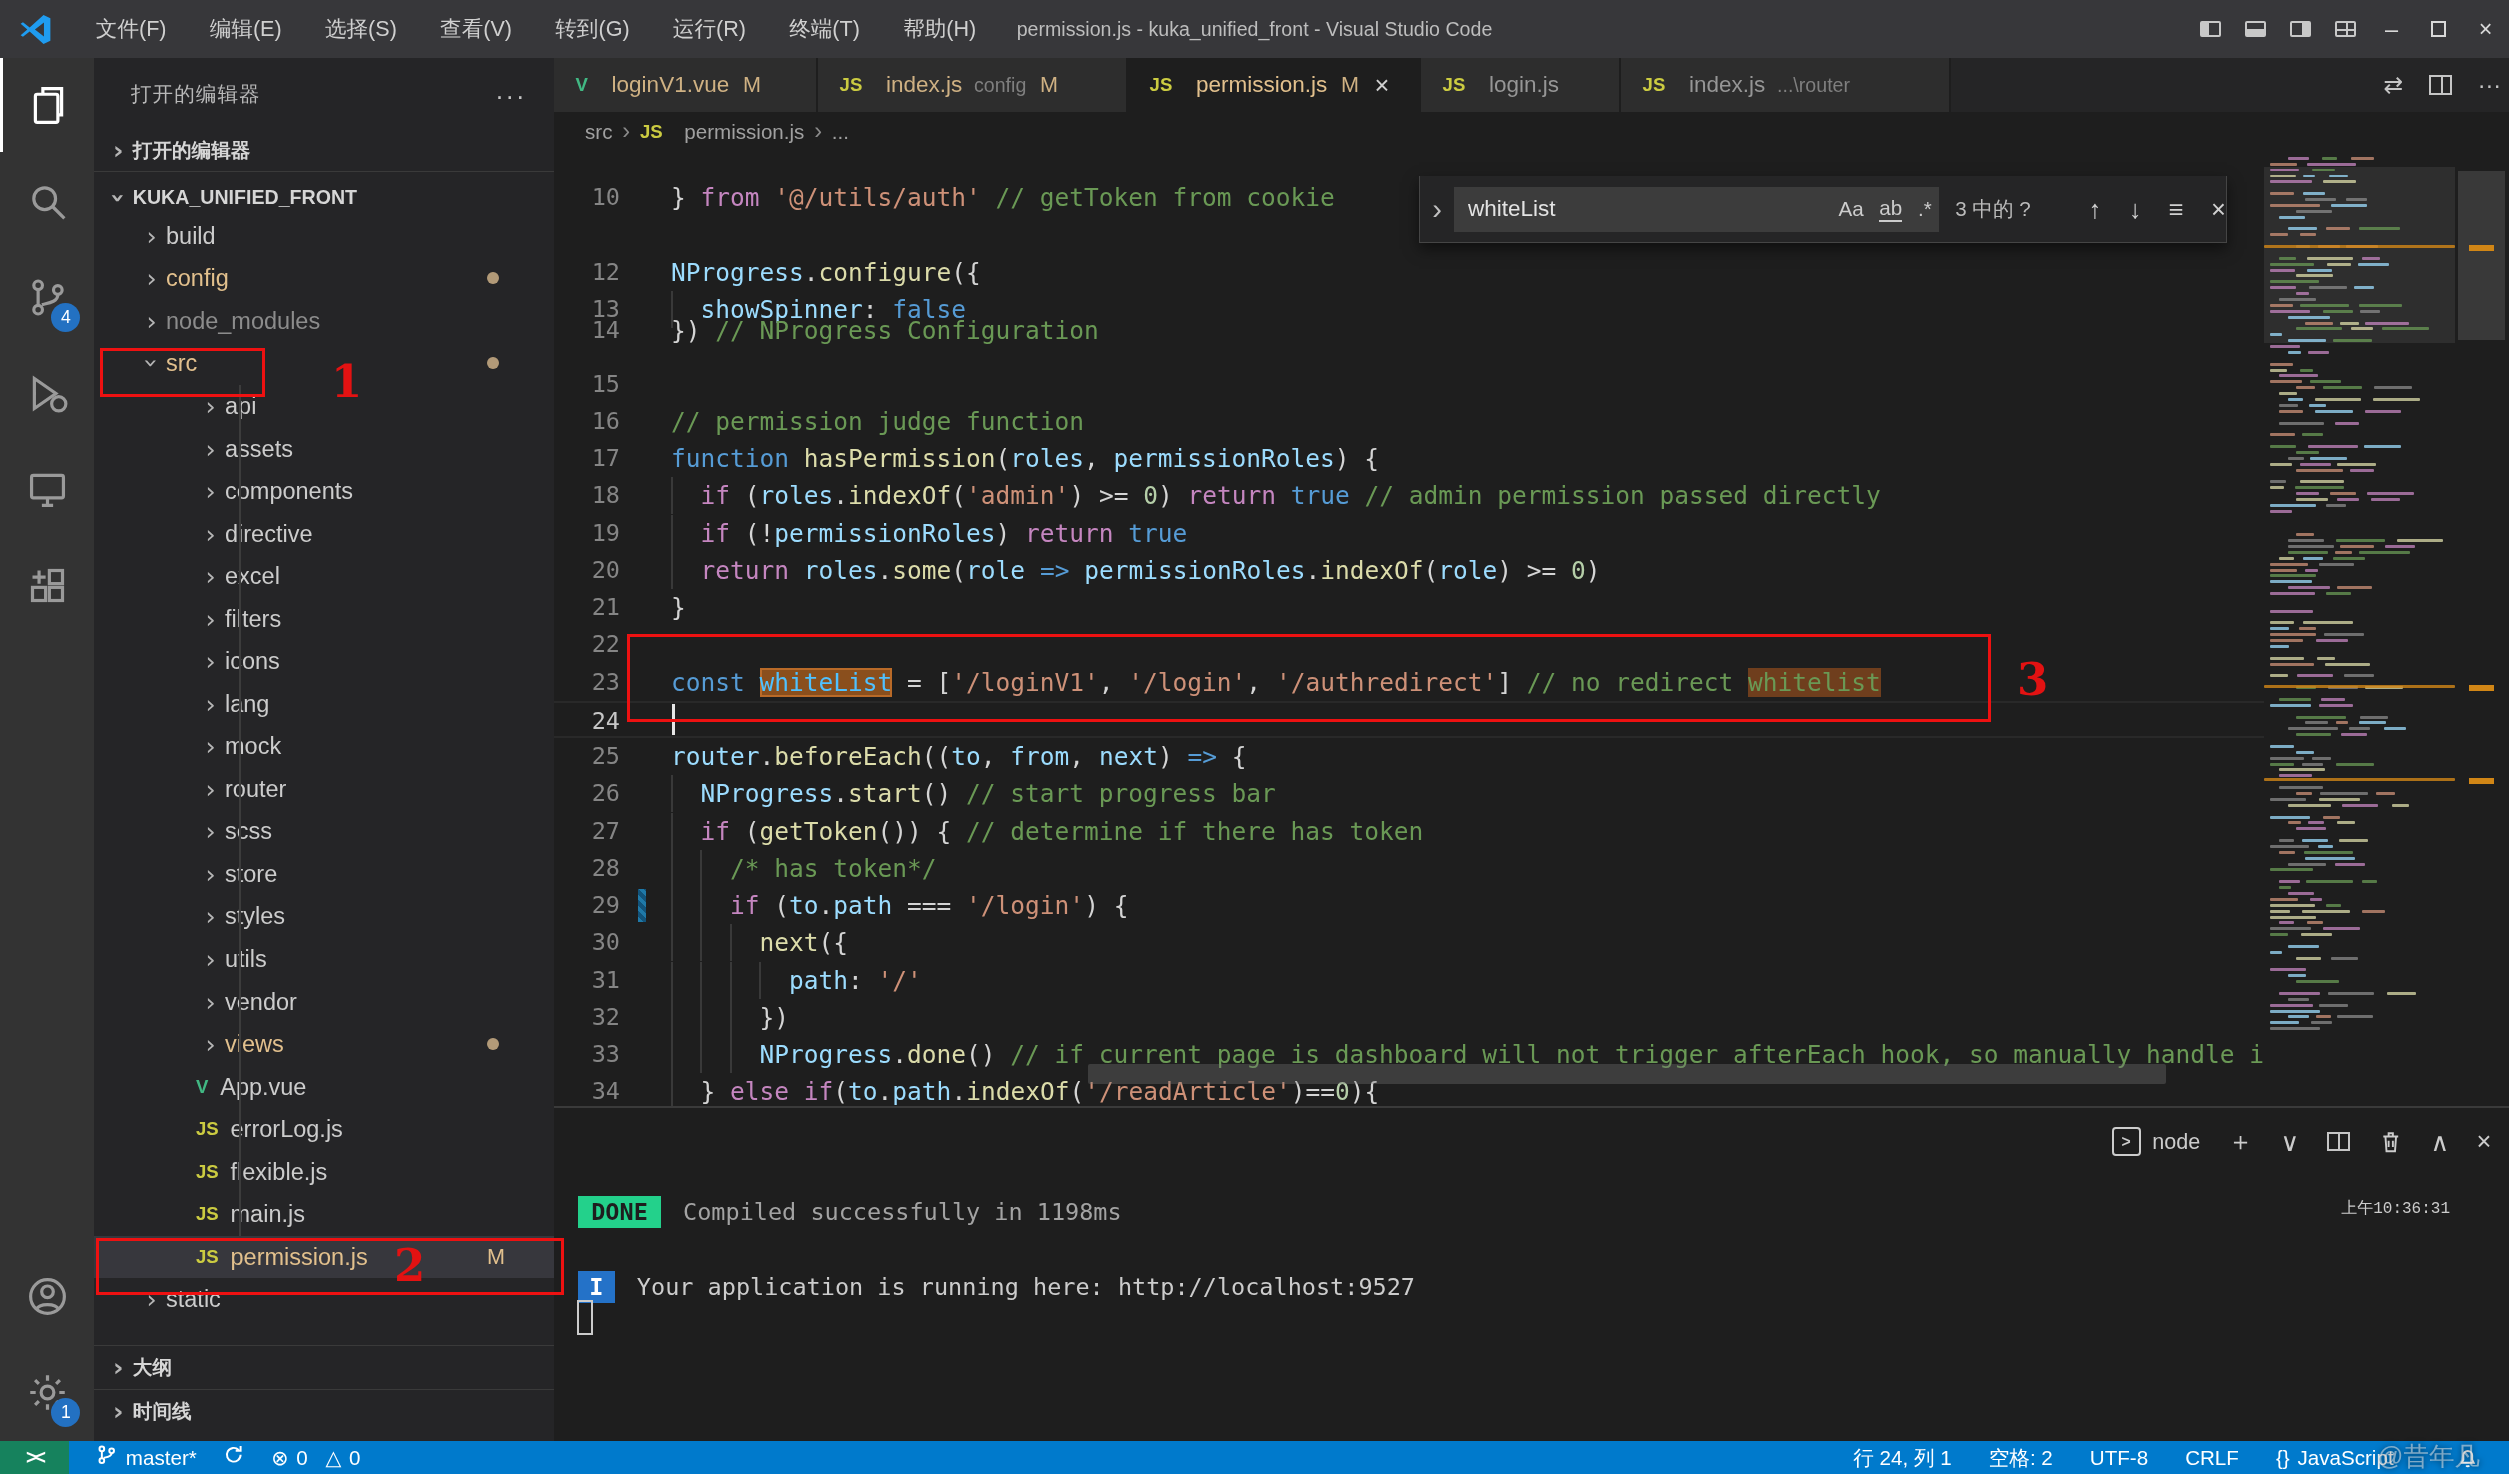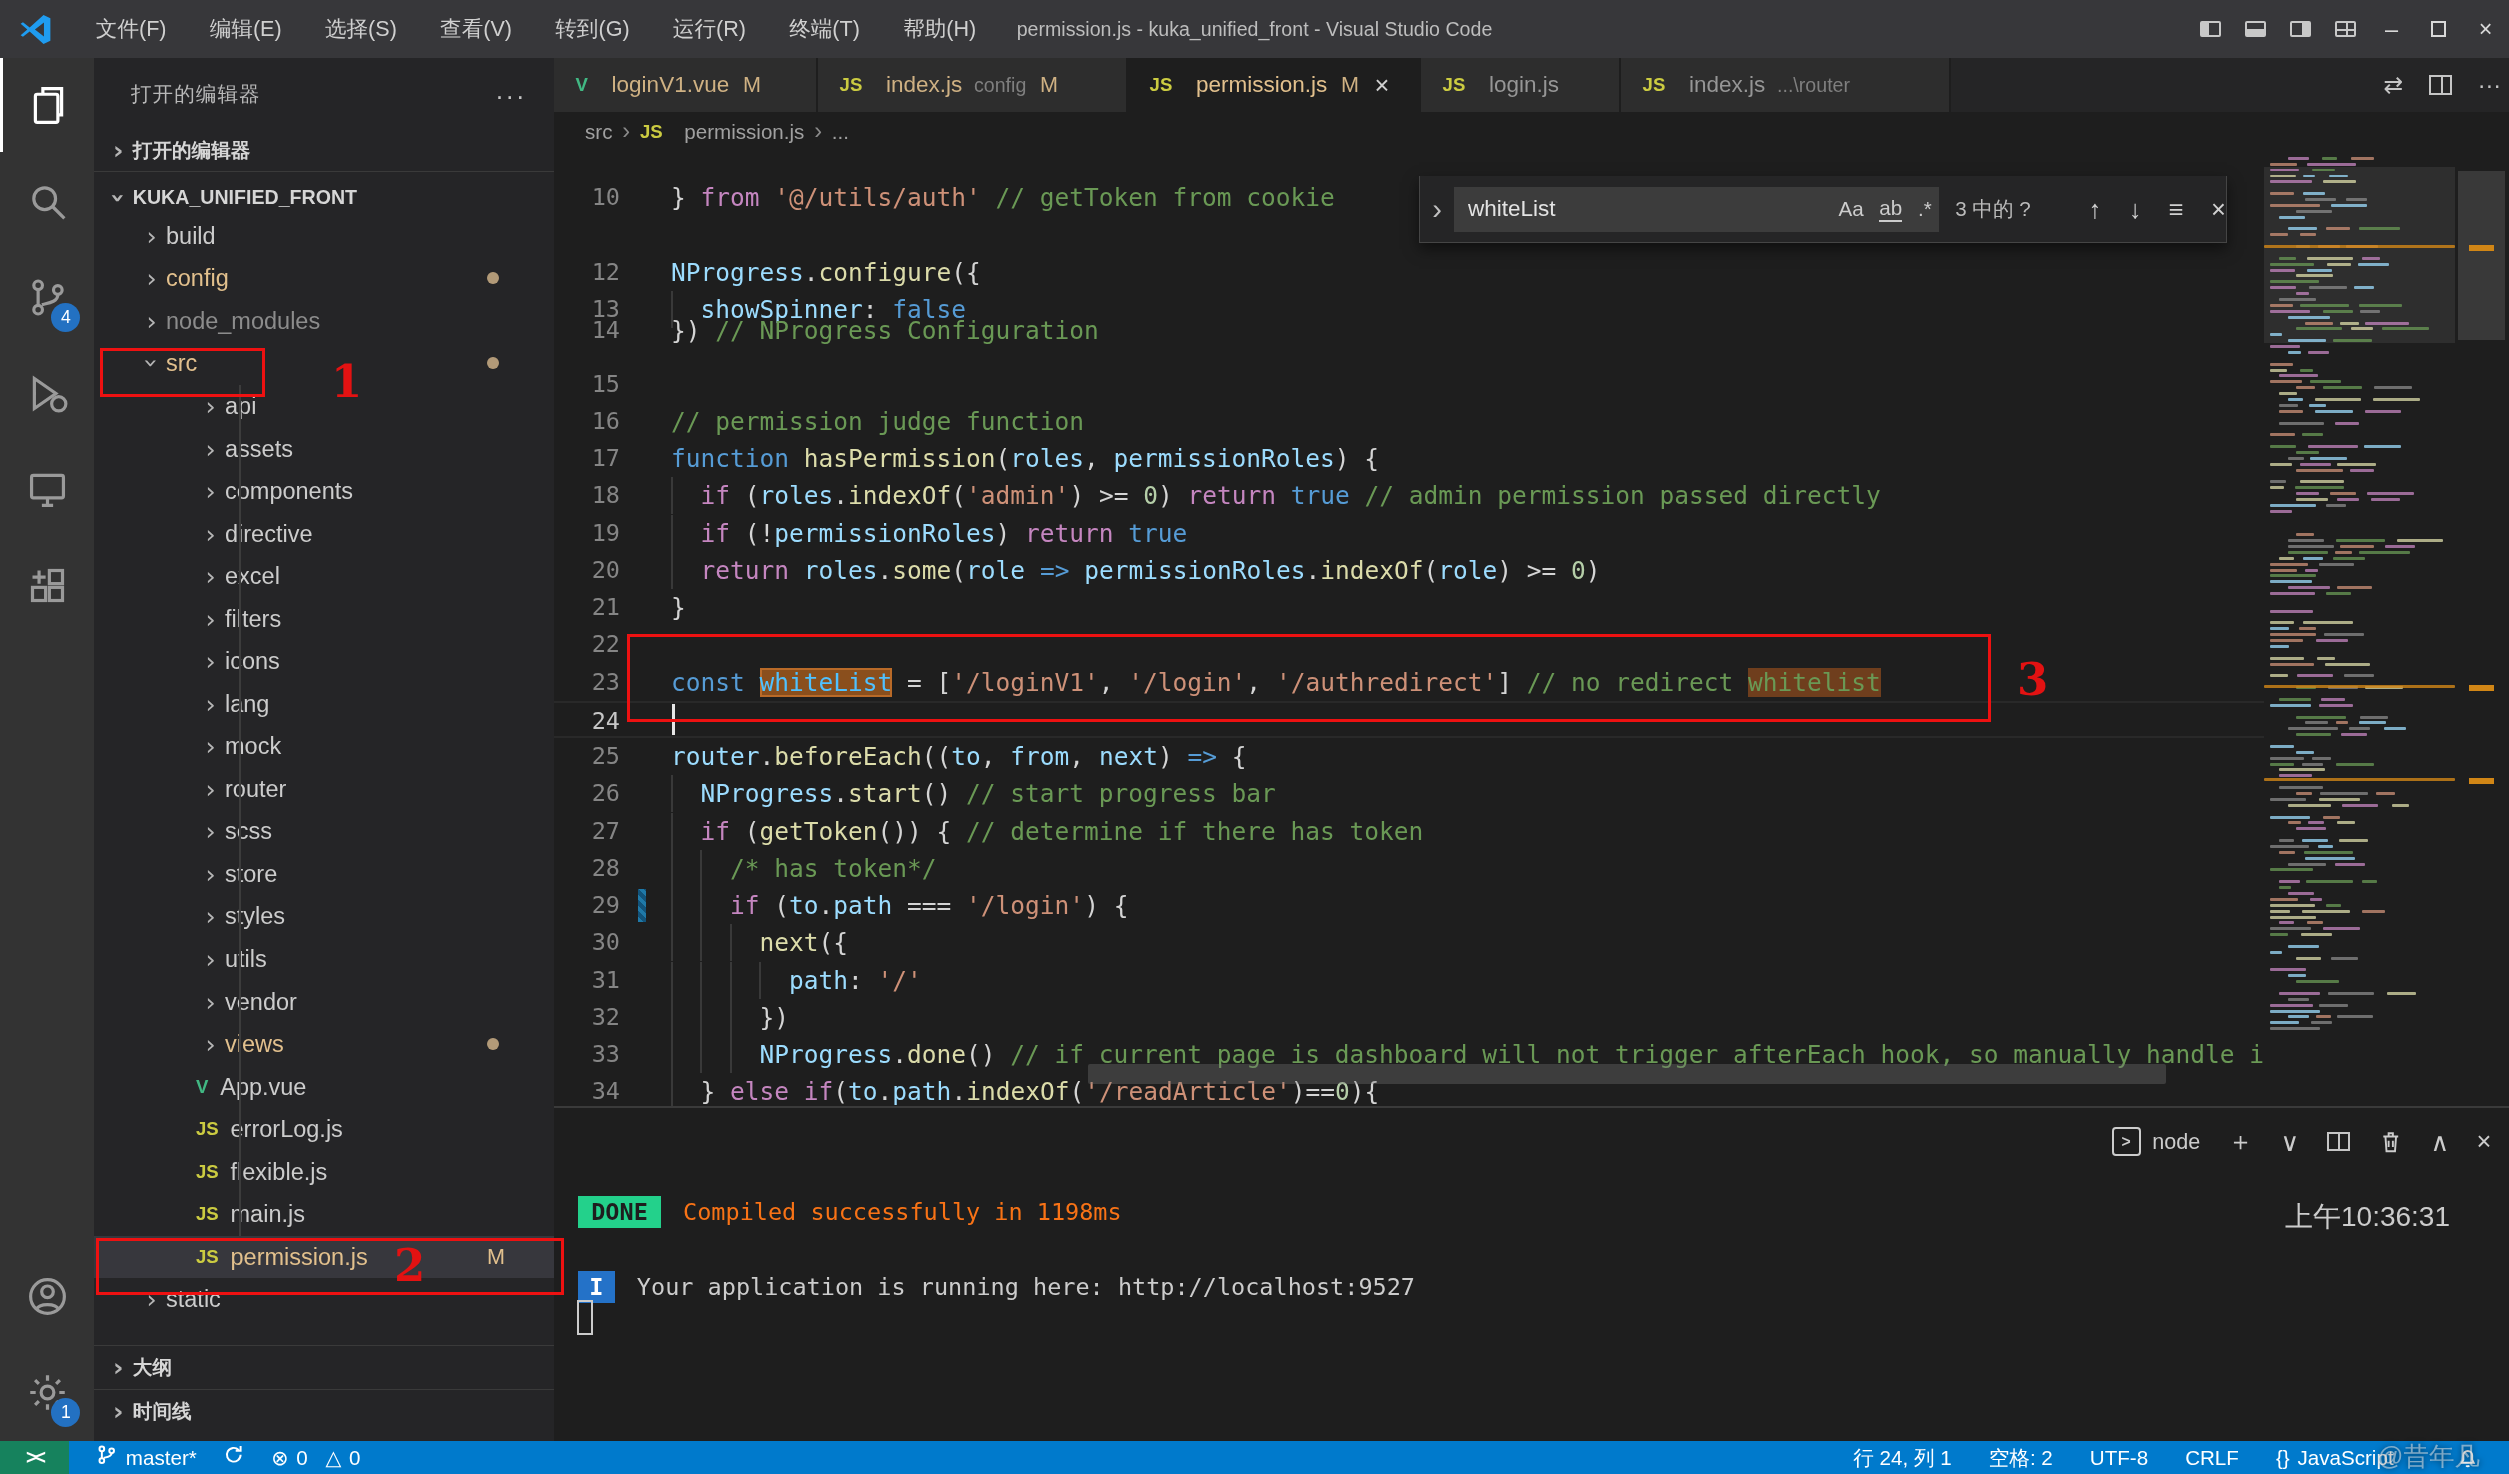--- a/index.html
+++ b/index.html
@@ -116,23 +116,23 @@
   .ptab.active { color:#e7e7e7; box-shadow:inset 0 -2.9px 0 #e7e7e7; }
   #panel-actions { position:absolute; right:17.6px; top:0; height:67px; display:flex; align-items:center; gap:27.4px; color:#cccccc; }
   .termico { display:inline-flex; align-items:center; justify-content:center; width:29px; height:29px;
     border:2px solid #cccccc; border-radius:3.9px; font-size:15.7px; font-weight:700; }
   #shell-name { font-size:21.6px; margin-left:-15.7px; }
   .p-act { font-size:25.5px; }
   .term-line { position:absolute; left:23.5px; font-family:"DejaVu Sans Mono","Liberation Mono",monospace; font-size:23.5px; color:#cccccc; display:flex; align-items:center; }
   .tbadge { font-weight:700; padding:2px 13.7px; margin-right:21.6px; font-size:23.5px; }
   .tbadge.green { background:#23d18b; color:#1e1e1e; }
   .tbadge.blue { background:#2472c8; color:#ffffff; padding:2px 11.8px; }
-  .tgreen { color:#f97316; }
+  .tgreen { color:#a3a3a3; }
   #term-cursor { position:absolute; left:23.5px; top:1300px; width:15.7px; height:35px; border:2px solid #cccccc; }
-  #term-time { position:absolute; right:59px; top:1198px; font-size:28px; color:#cccccc; font-family:Liberation Sans, sans-serif; }
+  #term-time { position:absolute; right:59px; top:1198px; font-size:16px; color:#cccccc; font-family:Liberation Mono, monospace; }
 
   
   #statusbar { position:absolute; left:0; top:1441px; width:2509px; height:33px; background:#007acc; color:#ffffff;
     display:flex; align-items:center; font-size:20.6px; }
   #remote { width:69px; height:33px; background:#16825d; display:flex; align-items:center; justify-content:center;
     font-weight:700; letter-spacing:-2.9px; font-size:19.6px; }
   .sb-item { display:flex; align-items:center; margin-left:25.5px; gap:7.8px; white-space:nowrap; }
   .sb-right { margin-left:0; margin-right:37px; }
   #sb-right-group { position:absolute; right:15.7px; display:flex; align-items:center; }
   .sb-ico svg { width:23.5px; height:23.5px; stroke:#fff; fill:none; stroke-width:2; }

